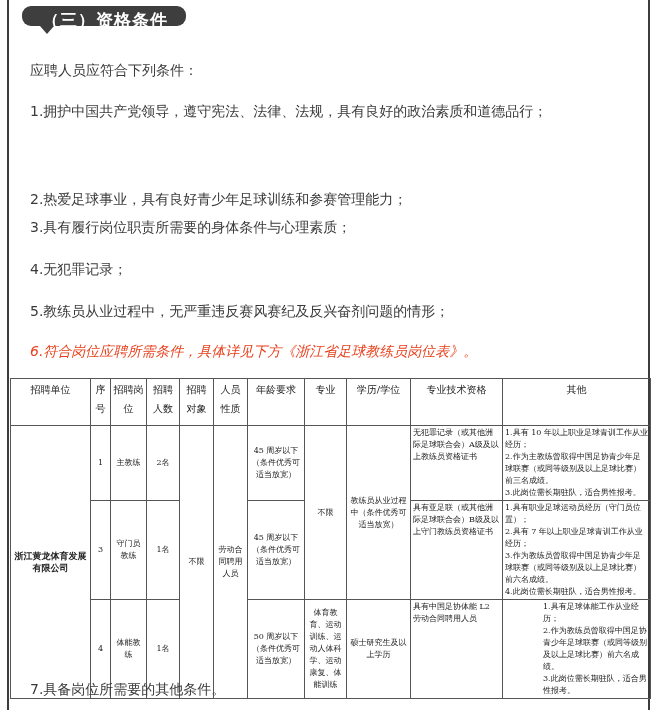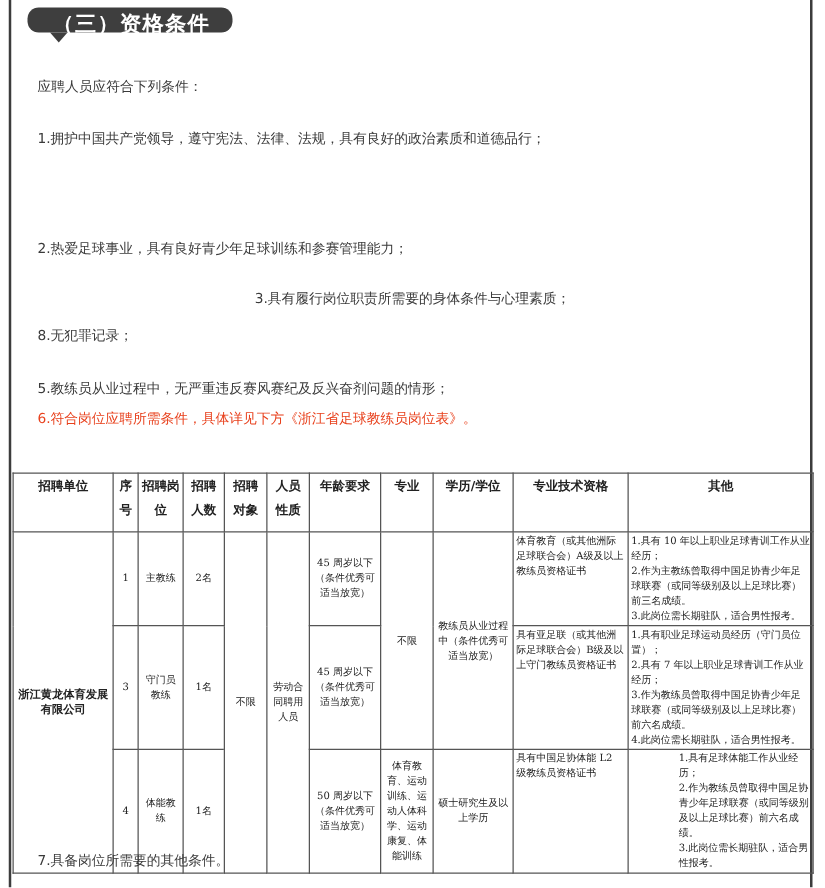--- a/index.html
+++ b/index.html
@@ -5,43 +5,43 @@
   html, body { margin:0; padding:0; background:#fff; }
   body { width:660px; height:710px; position:relative; overflow:hidden;
          font-family:"DejaVu Sans","Liberation Sans",sans-serif; color:#333; }
   .frame { position:absolute; left:7px; top:0; width:643px; height:710px;
            border-left:2px solid #3c3c3c; border-right:2px solid #3c3c3c; box-sizing:border-box; }
   .badge { position:absolute; left:22px; top:6px; height:20px; padding:0 18px 0 20px;
            background:#3e3e3e; color:#fff; font-weight:bold; font-size:17px; line-height:28px;
            border-radius:9px; letter-spacing:1px; }
   .badge:after { content:""; position:absolute; left:18px; bottom:-8px; width:0; height:0;
            border-left:7px solid transparent; border-right:7px solid transparent; border-top:8px solid #3e3e3e; }
-  .p { position:absolute; left:30px; font-size:11px; color:#3a3a3a; line-height:30px; width:600px; }
+  .p { position:absolute; left:30px; font-size:14px; color:#3a3a3a; line-height:30px; width:600px; }
   .red { color:#e8401c; }
   table.jobs { position:absolute; left:10px; top:378px; width:640px; border-collapse:collapse;
            font-family:"DejaVu Serif","Liberation Serif",serif; font-size:8px; color:#222; table-layout:fixed; }
   table.jobs th, table.jobs td { border:1px solid #555; padding:1px 2px; text-align:center; vertical-align:middle; line-height:12px; }
-  table.jobs th { font-size:10px; font-weight:bold; vertical-align:top; height:44px; line-height:19px; }
+  table.jobs th { font-size:10px; font-weight:normal; vertical-align:top; height:44px; line-height:19px; }
   table.jobs td.left { text-align:left; vertical-align:top; }
   table.jobs td.company { font-weight:bold; font-size:9px; }
 </style>
 </head>
 <body>
 
 <div class="frame"></div>
 
 <div class="badge">（三）资格条件</div>
 
 <div class="p" style="top:55px;">应聘人员应符合下列条件：</div>
 <div class="p" style="top:96px;">1.拥护中国共产党领导，遵守宪法、法律、法规，具有良好的政治素质和道德品行；</div>
 <div class="p" style="top:184px;">2.热爱足球事业，具有良好青少年足球训练和参赛管理能力；</div>
-<div class="p" style="top:224px;text-align:center;">3.具有履行岗位职责所需要的身体条件与心理素质；</div>
-<div class="p" style="top:254px;">8.无犯罪记录；</div>
+<div class="p" style="top:212px;">3.具有履行岗位职责所需要的身体条件与心理素质；</div>
+<div class="p" style="top:254px;">4.无犯罪记录；</div>
 <div class="p" style="top:296px;">5.教练员从业过程中，无严重违反赛风赛纪及反兴奋剂问题的情形；</div>
-<div class="p red" style="top:320px;">6.符合岗位应聘所需条件，具体详见下方《浙江省足球教练员岗位表》。</div>
+<div class="p red" style="top:336px;font-style:italic;">6.符合岗位应聘所需条件，具体详见下方《浙江省足球教练员岗位表》。</div>
 
 <table class="jobs">
   <colgroup>
     <col style="width:80px">
       <col style="width:20px">
       <col style="width:36px">
       <col style="width:33px">
     <col style="width:34px">
       <col style="width:34px">
       <col style="width:57px">
@@ -69,21 +69,21 @@
     <tr style="height:62px;">
       <td rowspan="3" class="company">浙江黄龙体育发展有限公司</td>
       <td>1</td>
       <td>主教练</td>
       <td>2名</td>
       <td rowspan="3">不限</td>
       <td rowspan="3">劳动合同聘用人员</td>
       <td>45 周岁以下（条件优秀可适当放宽）</td>
       <td rowspan="2">不限</td>
       <td rowspan="2">教练员从业过程中（条件优秀可适当放宽）</td>
-      <td class="left">体育教育（或其他洲际足球联合会）A级及以上教练员资格证书</td>
+      <td class="left">无犯罪记录（或其他洲际足球联合会）A级及以上教练员资格证书</td>
       <td class="left" style="white-space:pre-line;">1.具有 10 年以上职业足球青训工作从业经历；
 2.作为主教练曾取得中国足协青少年足球联赛（或同等级别及以上足球比赛）前三名成绩。
 3.此岗位需长期驻队，适合男性报考。</td>
     </tr>
     <tr style="height:82px;">
       <td>3</td>
       <td>守门员教练</td>
       <td>1名</td>
       <td>45 周岁以下（条件优秀可适当放宽）</td>
       <td class="left">具有亚足联（或其他洲际足球联合会）B级及以上守门教练员资格证书</td>
@@ -92,21 +92,21 @@
 3.作为教练员曾取得中国足协青少年足球联赛（或同等级别及以上足球比赛）前六名成绩。
 4.此岗位需长期驻队，适合男性报考。</td>
     </tr>
     <tr style="height:88px;">
       <td>4</td>
       <td>体能教练</td>
       <td>1名</td>
       <td>50 周岁以下（条件优秀可适当放宽）</td>
       <td>体育教育、运动训练、运动人体科学、运动康复、体能训练</td>
       <td>硕士研究生及以上学历</td>
-      <td class="left">具有中国足协体能 L2 级教练员资格证书</td>
+      <td class="left">具有中国足协体能 L2 劳动合同聘用人员</td>
       <td class="left" style="white-space:pre-line;padding-left:40px;">1.具有足球体能工作从业经历；
 2.作为教练员曾取得中国足协青少年足球联赛（或同等级别及以上足球比赛）前六名成绩。
 3.此岗位需长期驻队，适合男性报考。</td>
     </tr>
   </tbody>
 </table>
 
 <div class="p" style="top:674px;">7.具备岗位所需要的其他条件。</div>
 
 </body></html>

